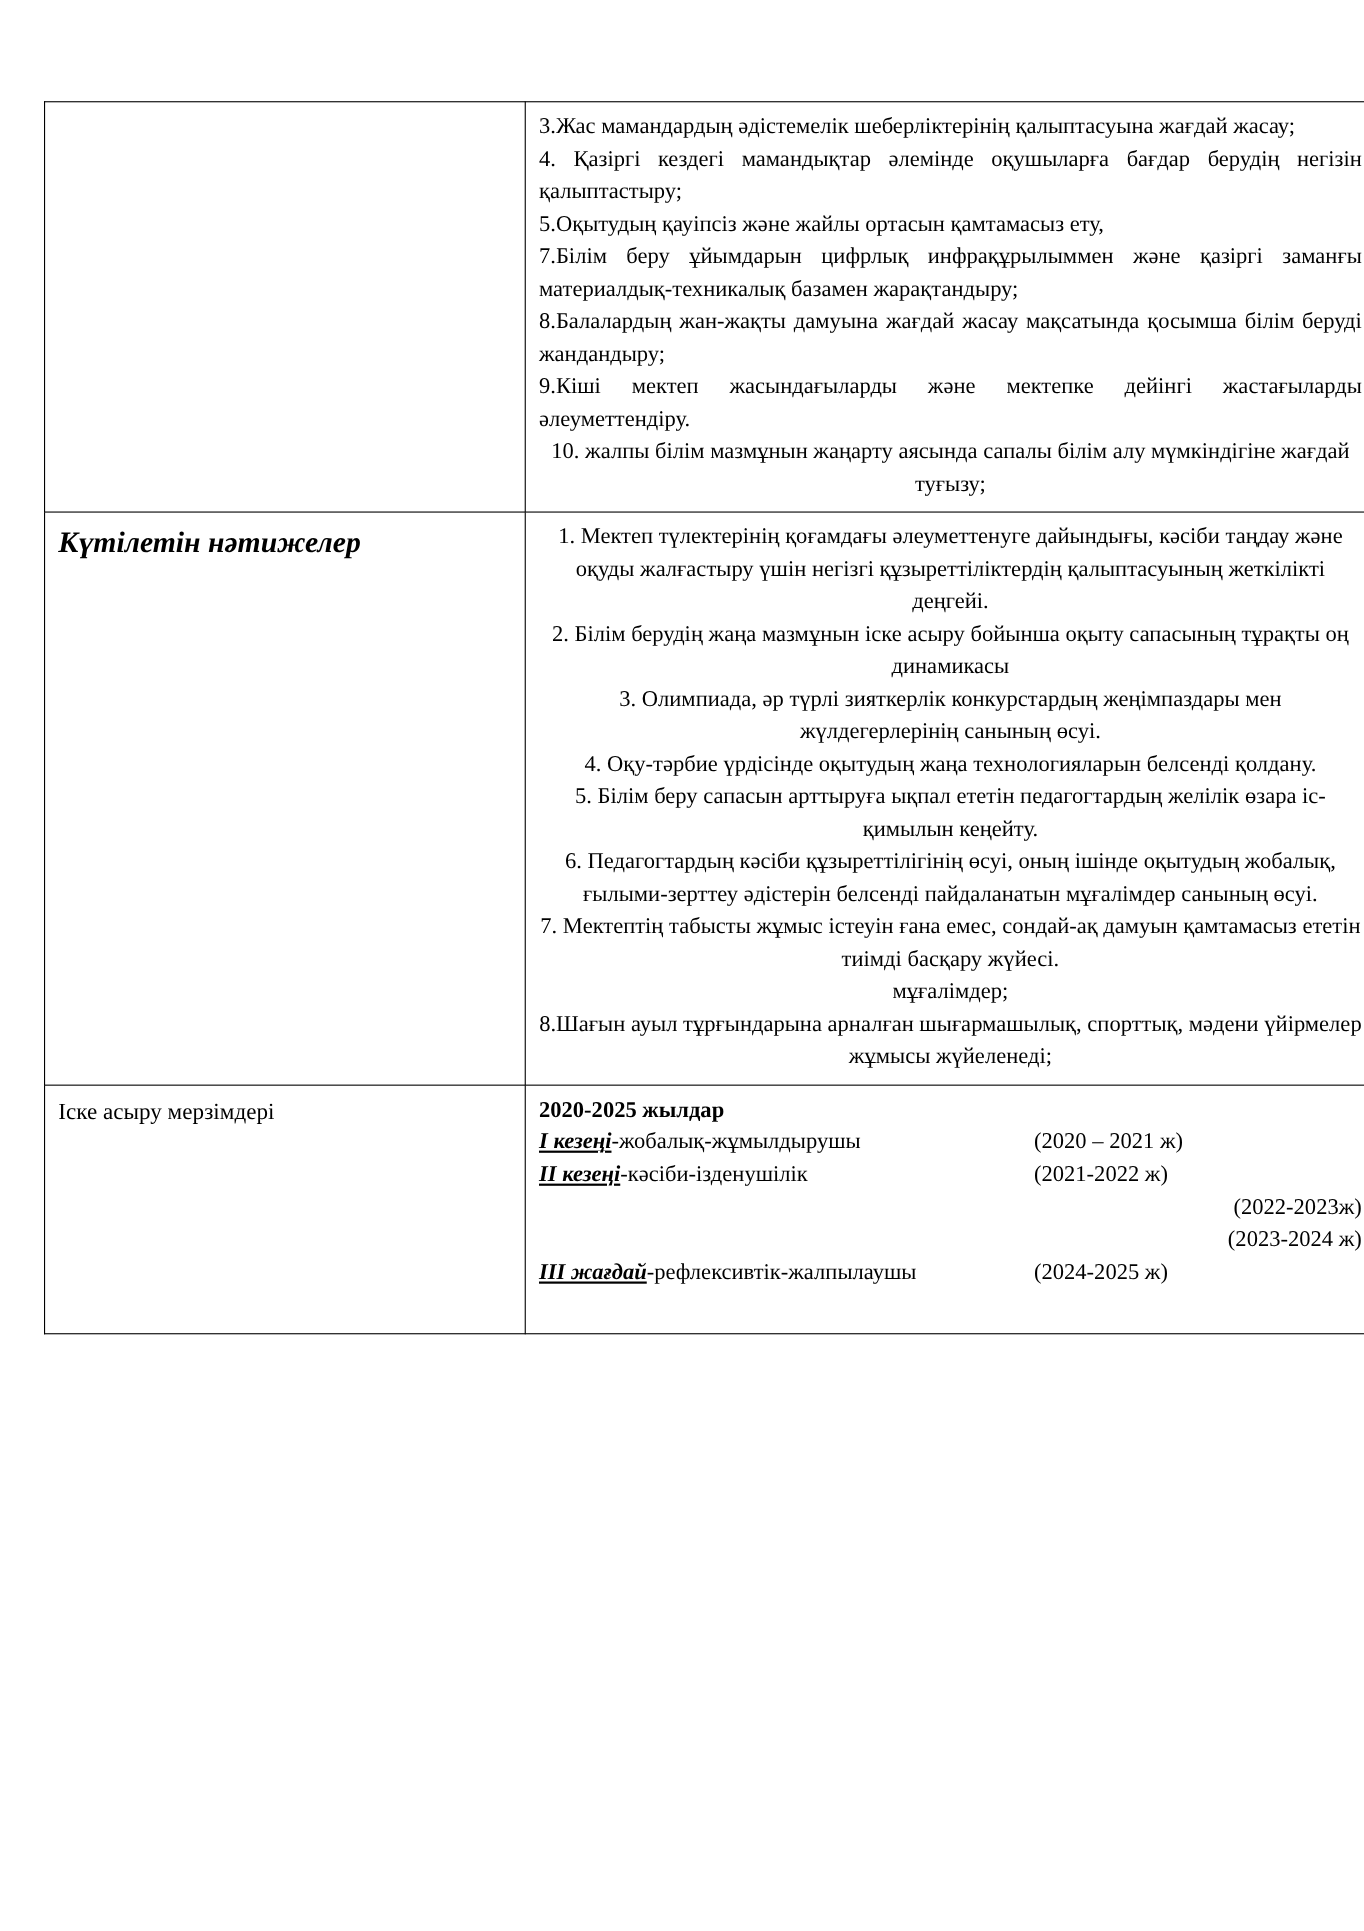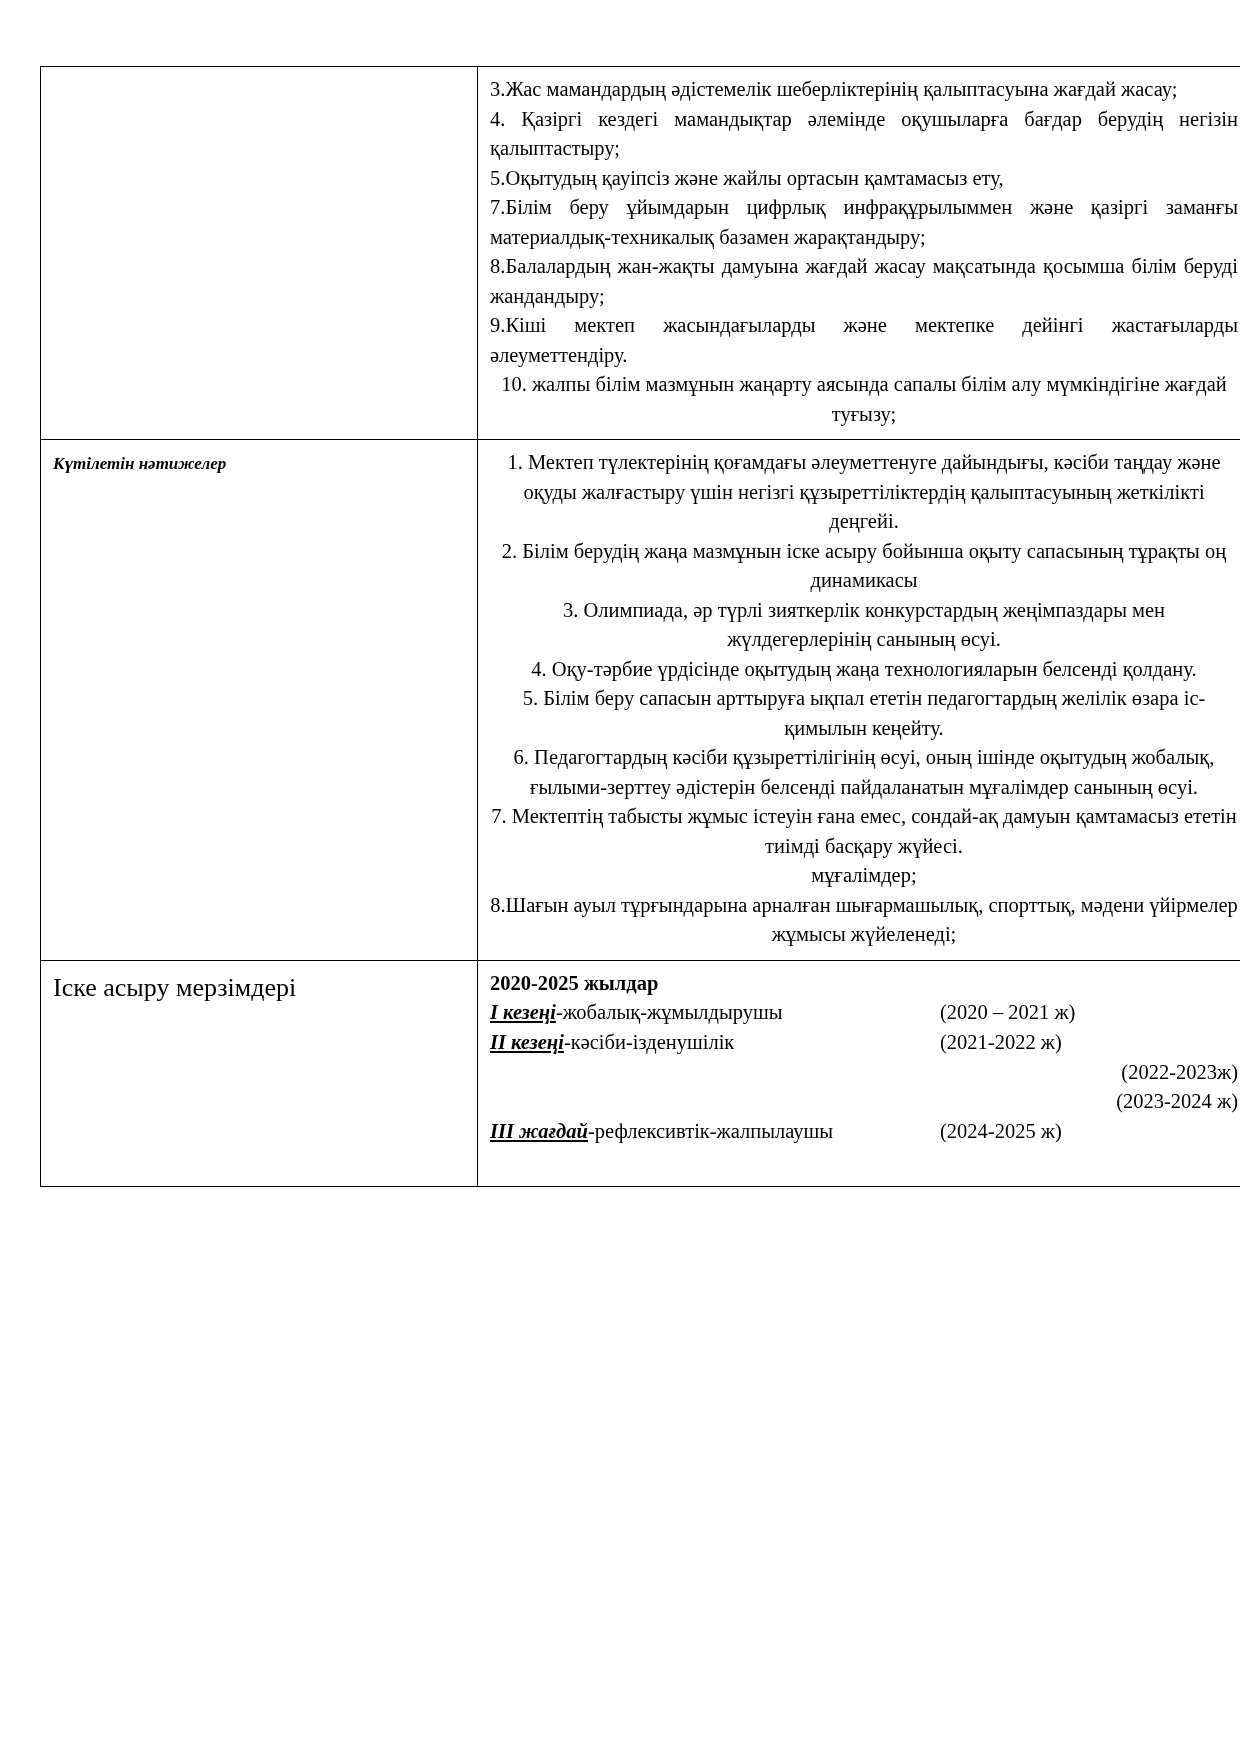--- a/index.html
+++ b/index.html
@@ -11,21 +11,21 @@
     width: 1240px;
     height: 1755px;
     font-family: "Liberation Serif", serif;
     color: #000000;
   }
   .page {
     position: relative;
     width: 1240px;
     height: 1240px;
     box-sizing: border-box;
-    padding: 66px 40px 0 40px;
+    padding: 92px 40px 0 40px;
   }
   table.doc-table {
     width: 1160px;
     border-collapse: collapse;
     table-layout: fixed;
   }
   table.doc-table td {
     border: 1px solid #000000;
     vertical-align: top;
     padding: 8px 12px 10px 12px;
@@ -47,24 +47,24 @@
   }
   .left {
     text-align: center;
   }
   p {
     margin: 0;
   }
   .label-italic-bold {
     font-weight: bold;
     font-style: italic;
-    font-size: 17px;
+    font-size: 27px;
   }
   .label-plain {
-    font-size: 26px;
+    font-size: 21px;
   }
   .bold {
     font-weight: bold;
   }
   .bi-u {
     font-weight: bold;
     font-style: italic;
     text-decoration: underline;
   }
   .phase-row {

